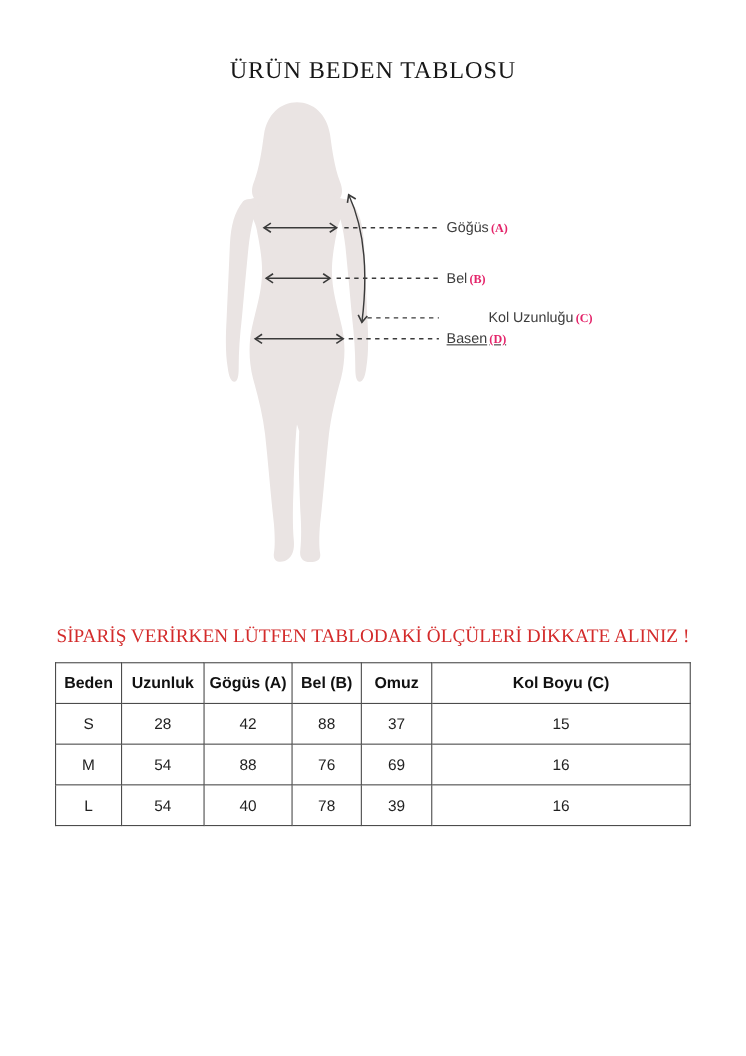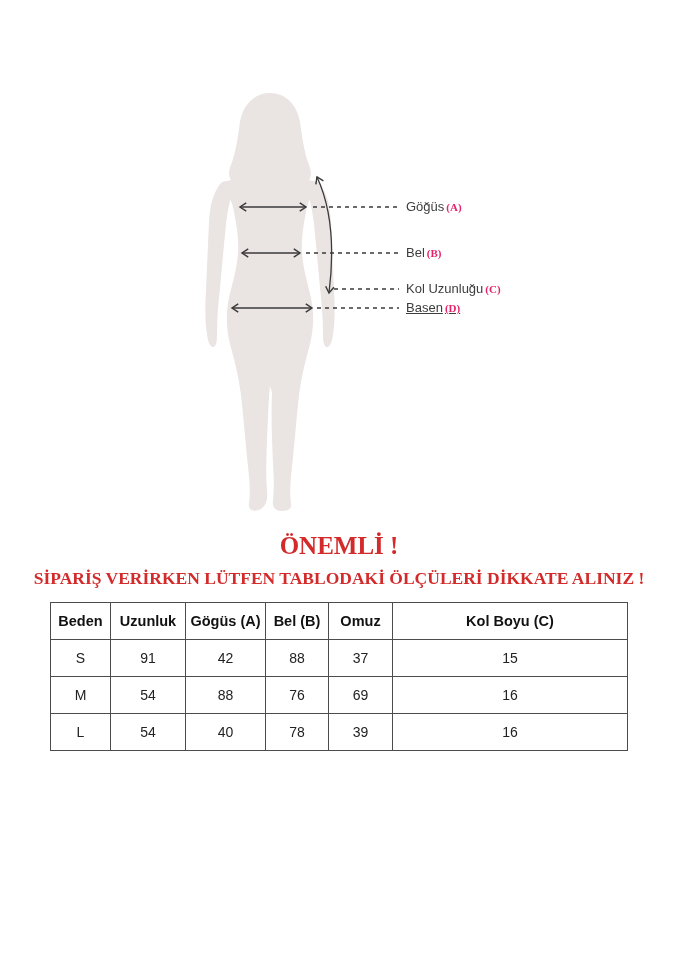--- a/index.html
+++ b/index.html
@@ -26,34 +26,34 @@
     font-size: 13px; color: #3d3d3d;
     white-space: nowrap; line-height: 14px;
   }
   .measure-label .code {
     font-family: "Liberation Serif", serif;
     font-size: 11px; font-weight: 700;
     color: #e4246a; margin-left: 2px;
   }
   .lbl-gogus { top: 200px; }
   .lbl-bel   { top: 246px; }
-  .lbl-kol   { top: 282px; }
+  .lbl-kol   { top: 282px; margin-left: 38px; }
   .lbl-basen { top: 301px; text-decoration: underline; }
 
   .important-heading {
     position: absolute; top: 532px; left: 0; width: 678px;
     text-align: center;
     font-family: "Liberation Serif", serif;
     font-size: 25px; font-weight: 700; color: #d32b2b;
   }
   .warning-line {
     position: absolute; top: 568px; left: 0; width: 678px;
     text-align: center;
     font-family: "Liberation Serif", serif;
-    font-size: 17.5px; font-weight: 700; color: #d32b2b;
+    font-size: 17.5px; font-weight: 400; color: #d32b2b;
     white-space: nowrap;
   }
 
   table.size-table {
     position: absolute; top: 602px; left: 50px;
     width: 577px; border-collapse: collapse;
     table-layout: fixed;
     padding-left: 48px;
   }
   .size-table th, .size-table td {
@@ -62,20 +62,21 @@
     font-family: "Liberation Sans", sans-serif;
   }
   .size-table th { font-size: 14.5px; font-weight: 700; color: #111111; }
   .size-table td { font-size: 14px; font-weight: 400; color: #222222; }
 </style>
 </head>
 <body>
 
 <div class="page">
 
+  <div class="title">ÜRÜN BEDEN TABLOSU</div>
 
   <svg class="figure-svg" width="678" height="560" viewBox="0 0 678 560" xmlns="http://www.w3.org/2000/svg">
     <defs>
       <marker id="chev" viewBox="0 0 10 10" refX="7" refY="5" markerWidth="8" markerHeight="8" orient="auto-start-reverse">
         <path d="M1,1 L7,5 L1,9" fill="none" stroke="#3a3a3a" stroke-width="1.4"></path>
       </marker>
     </defs>
 
     <g fill="#eae4e3">
 
@@ -130,21 +131,20 @@
   <div class="measure-label lbl-bel">
     <span>Bel</span><span class="code">(B)</span>
   </div>
   <div class="measure-label lbl-kol">
     <span>Kol Uzunluğu</span><span class="code">(C)</span>
   </div>
   <div class="measure-label lbl-basen">
     <span>Basen</span><span class="code">(D)</span>
   </div>
 
-  <div class="important-heading">ÖNEMLİ !</div>
   <div class="warning-line">SİPARİŞ VERİRKEN LÜTFEN TABLODAKİ ÖLÇÜLERİ DİKKATE ALINIZ !</div>
 
   <table class="size-table">
     <colgroup>
       <col style="width:60px">
         <col style="width:75px">
         <col style="width:80px">
       <col style="width:63px">
         <col style="width:64px">
         <col style="width:235px">
@@ -155,21 +155,21 @@
         <th>Uzunluk</th>
         <th>Gögüs (A)</th>
         <th>Bel (B)</th>
         <th>Omuz</th>
         <th>Kol Boyu (C)</th>
       </tr>
     </thead>
     <tbody>
       <tr>
         <td>S</td>
-        <td>91</td>
+        <td>28</td>
         <td>42</td>
         <td>88</td>
         <td>37</td>
         <td>15</td>
       </tr>
       <tr>
         <td>M</td>
         <td>54</td>
         <td>88</td>
         <td>76</td>

